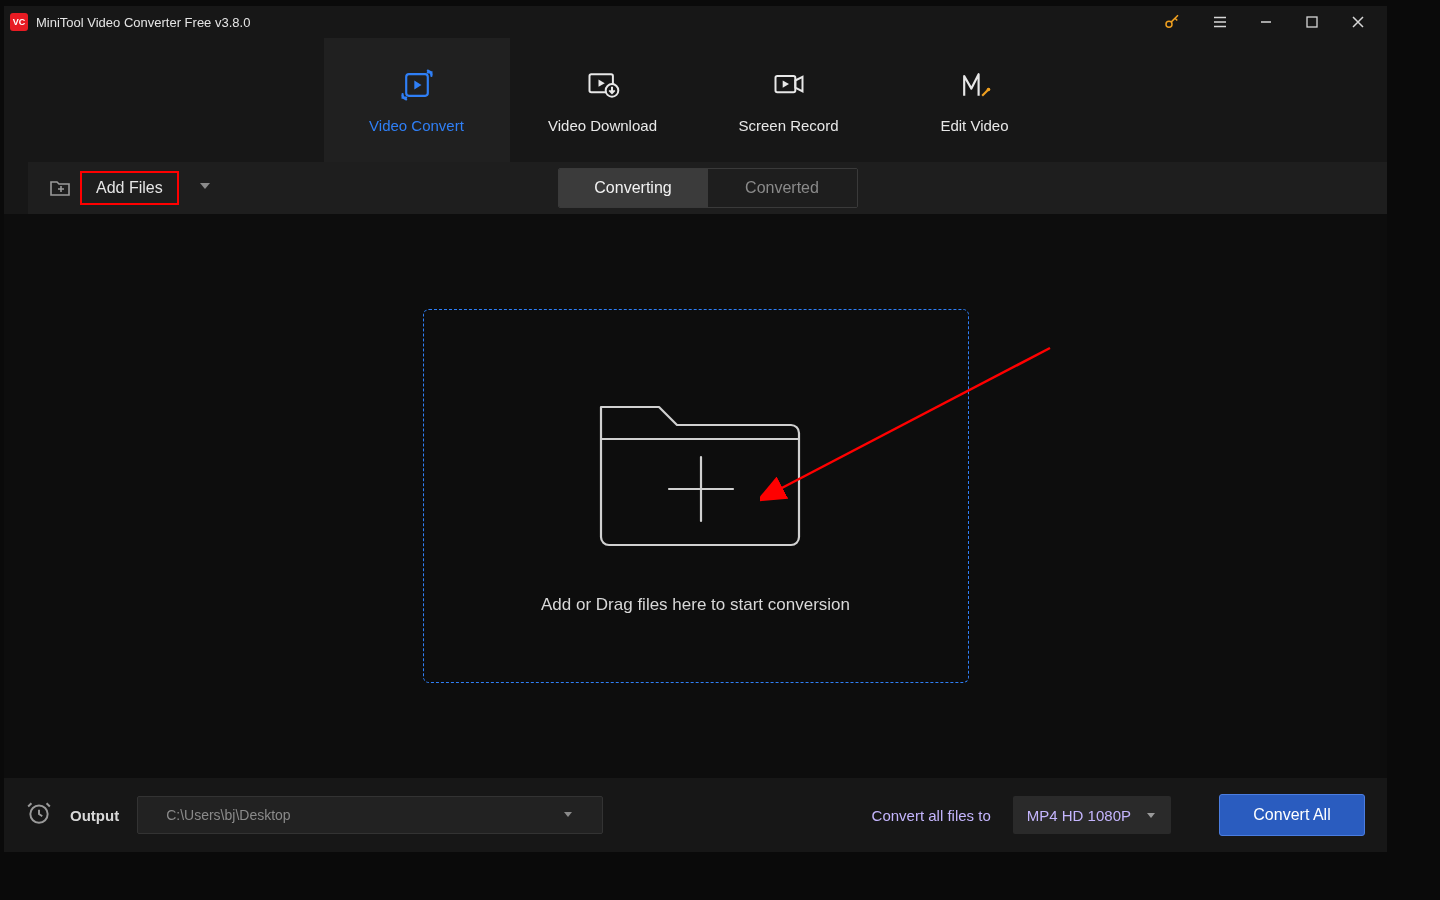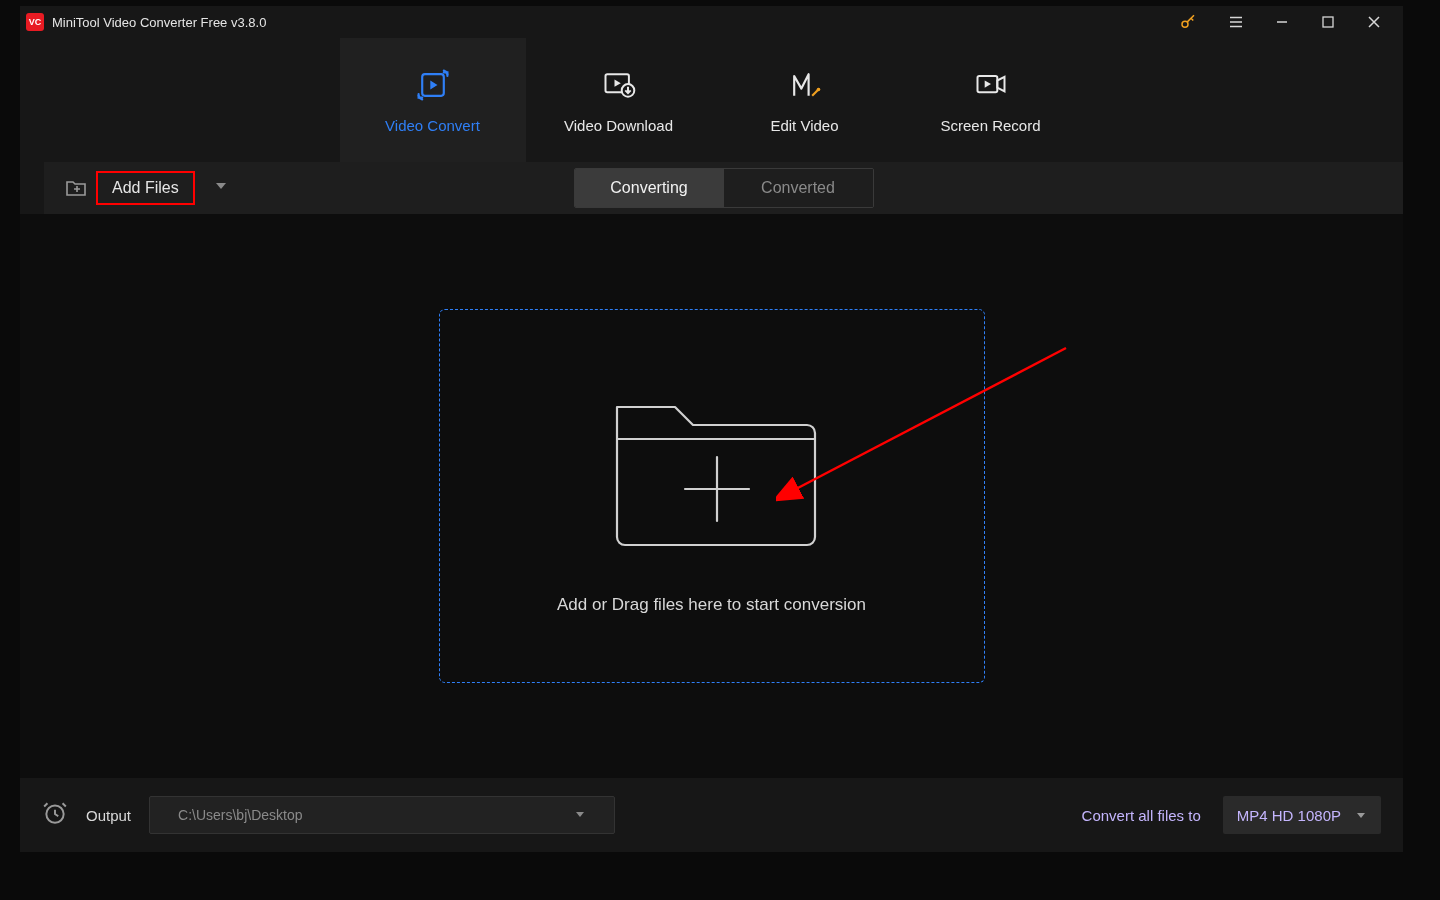--- a/index.html
+++ b/index.html
@@ -7,21 +7,21 @@
     width: 1440px;
     height: 900px;
     background: #0a0a0a;
     font-family: "Segoe UI", Arial, sans-serif;
     color: #e5e5e5;
     overflow: hidden;
     position: relative;
   }
   .app-window {
     position: absolute;
-    left: 20px;
+    left: 4px;
     top: 6px;
     width: 1383px;
     height: 846px;
     background: #171717;
     display: flex;
     flex-direction: column;
   }
   
   .titlebar {
     height: 32px;
@@ -166,21 +166,21 @@
   
   .footer {
     height: 74px;
     background:#171717;
     display:flex;
     align-items:center;
     padding:0 22px;
     gap:18px;
   }
   .clock-icon { color:#9a9a9a; }
-  .footer-label { font-size:15px; color:#d8d8d8; }
+  .footer-label { font-size:15px; color:#d8d8d8;font-weight:bold; }
   .output-path {
     flex:0 0 466px;
     height:38px;
     background:#222;
     border:1px solid #333;
     border-radius:2px;
     display:flex;align-items:center;justify-content:space-between;
     padding:0 28px;
     color:#8a8a8a;
     font-size:14px;
@@ -269,37 +269,37 @@
           <rect x="5" y="8" width="26" height="20" rx="2"></rect>
           <polygon points="15,14 15,22 22,18" fill="#e8e8e8" stroke="none"></polygon>
           <circle cx="30" cy="26" r="7" fill="#171717"></circle>
           <path d="M30 22 v7 M27 26 l3 3 l3 -3"></path>
         </svg>
       </span>
       <span>Video Download</span>
     </div>
     <div class="nav-tab">
       <span>
+        <svg width="36" height="36" viewBox="0 0 40 40" fill="none" stroke="#e8e8e8" stroke-width="2.2">
+          <rect x="5" y="10" width="22" height="18" rx="2"></rect>
+          <polygon points="13,15 13,23 20,19" fill="#e8e8e8" stroke="none"></polygon>
+          <path d="M27 15 l8 -4 v16 l-8 -4 z"></path>
+        </svg>
+      </span>
+      <span>Screen Record</span>
+    </div>
+    <div class="nav-tab">
+      <span>
         <svg width="36" height="36" viewBox="0 0 40 40" fill="none" stroke="#e8e8e8" stroke-width="2.4" stroke-linejoin="round">
           <path d="M8 32 L8 10 L16 24 L24 8 L24 32"></path>
           <path d="M28 32 l8 -8" stroke="#f0a020"></path>
           <circle cx="35" cy="25" r="2" fill="#f0a020" stroke="none"></circle>
         </svg>
       </span>
       <span>Edit Video</span>
-    </div>
-    <div class="nav-tab">
-      <span>
-        <svg width="36" height="36" viewBox="0 0 40 40" fill="none" stroke="#e8e8e8" stroke-width="2.2">
-          <rect x="5" y="10" width="22" height="18" rx="2"></rect>
-          <polygon points="13,15 13,23 20,19" fill="#e8e8e8" stroke="none"></polygon>
-          <path d="M27 15 l8 -4 v16 l-8 -4 z"></path>
-        </svg>
-      </span>
-      <span>Screen Record</span>
     </div>
   </div>
 
   <div class="toolbar">
     <div class="add-folder-icon">
       <svg width="24" height="24" viewBox="0 0 24 24" fill="none" stroke="currentColor" stroke-width="1.6">
         <path d="M3 6 h6 l2 2 h10 v11 H3 z"></path>
         <path d="M10 13 h6 M13 10 v6"></path>
       </svg>
     </div>
@@ -359,15 +359,16 @@
     <div class="footer-spacer"></div>
     <div class="convert-all-to-label">Convert all files to</div>
     <div class="format-select">
       <span>MP4 HD 1080P</span>
       <span>
         <svg width="12" height="12" viewBox="0 0 12 12" fill="#9a9a9a">
             <polygon points="2,4 10,4 6,9"></polygon>
           </svg>
       </span>
     </div>
+    <div class="convert-all-btn">Convert All</div>
   </div>
 
 </div>
 
 </body></html>

